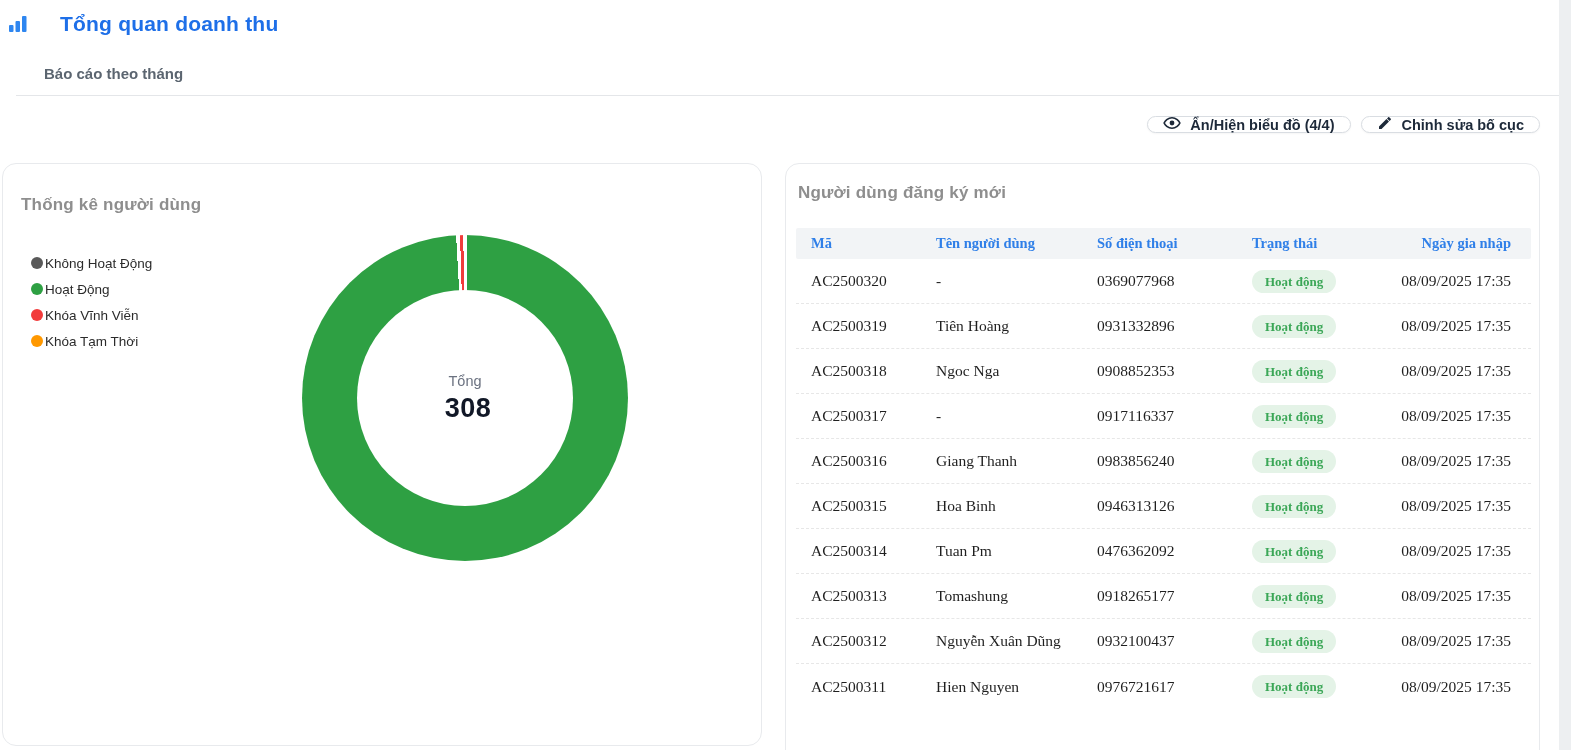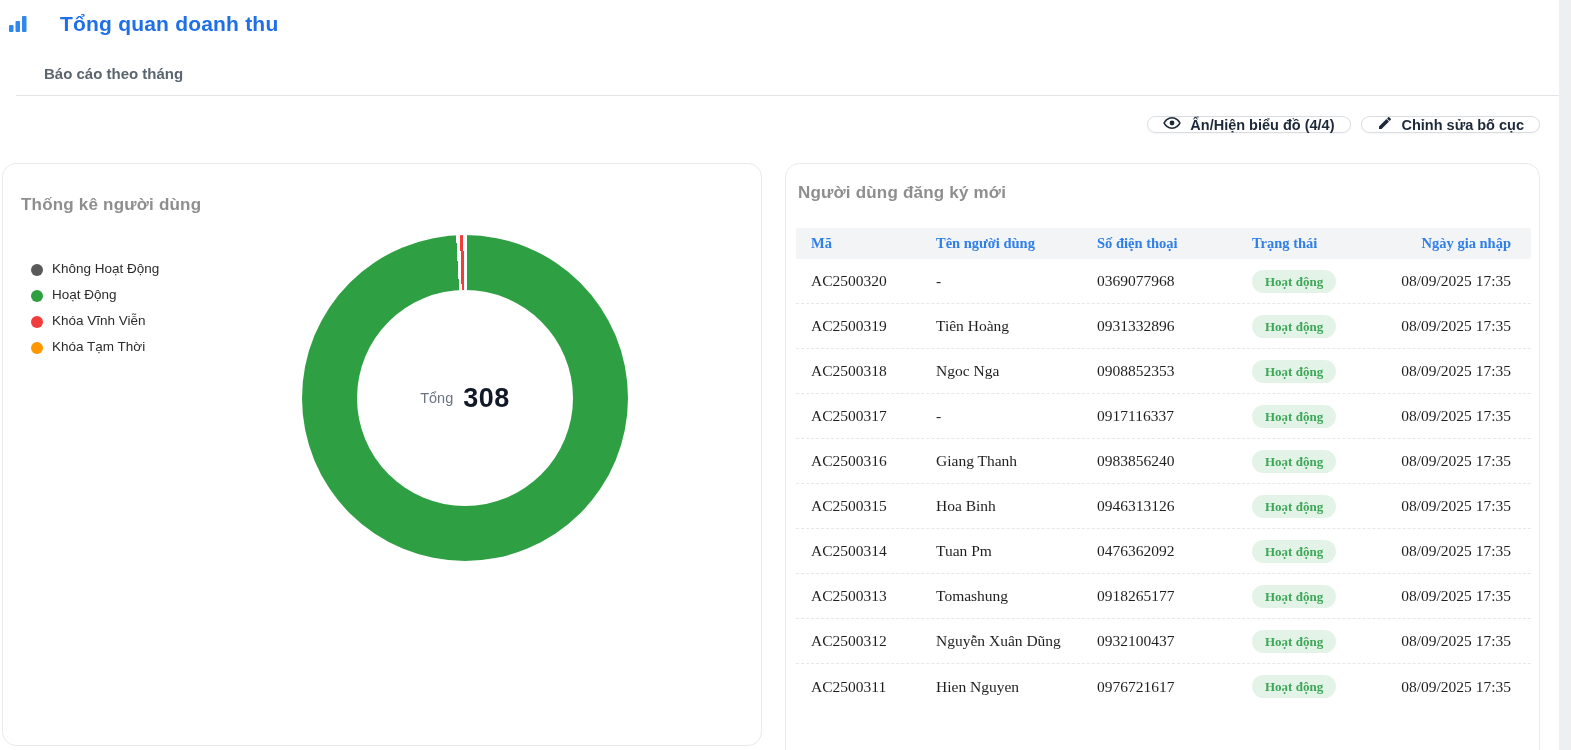--- a/index.html
+++ b/index.html
@@ -32,30 +32,30 @@
   
   .card { position:absolute; background:#fff; border:1px solid #e8eaed; border-radius:14px; }
   .card-title { font-size:17px; font-weight:bold; color:#8e8e8e; letter-spacing:.2px; }
   #stats-card { left:2px; top:163px; width:760px; height:583px; }
   #stats-card .card-title { position:absolute; left:18px; top:19px;margin-top:12px; }
   #users-card { left:785px; top:163px; width:755px; height:708px; }
   #users-card .card-title { position:absolute; left:12px; top:19px; }
 
   
   .legend { position:absolute; left:28px; top:86px; }
-  .legend-item { display:flex; align-items:flex-end; gap:9px; height:26px; cursor:pointer; }
+  .legend-item { display:flex; align-items:center; gap:2px; height:26px; cursor:pointer; }
   .legend-dot { width:12px; height:12px; border-radius:50%; flex:0 0 auto; }
   .legend-label { font-size:13.5px; color:#2b2b2b; }
 
   
   .donut-wrap { position:absolute; left:299px; top:71px; width:326px; height:326px; }
   .donut { position:absolute; inset:0; border-radius:50%; }
   .donut-hole { position:absolute; left:50%; top:50%; width:216px; height:216px;
     transform:translate(-50%,-50%); background:#fff; border-radius:50%;
-    display:flex; flex-direction:row; align-items:center; justify-content:center; gap:4px; }
+    display:flex; flex-direction:column; align-items:center; justify-content:center; gap:4px; }
   .donut-center-label { font-size:14.5px; color:#6b7280; }
   .donut-center-value { font-size:27px; font-weight:bold; color:#111827; letter-spacing:.5px;margin-left:6px; }
 
   
   .table-wrap { position:absolute; left:10px; top:64px; width:735px;font-family:Liberation Serif, serif; }
   .t-row { display:grid; grid-template-columns:125px 161px 155px 125px 169px; align-items:center; }
   .t-head { background:#f2f4f6; height:31px; border-radius:2px; }
   .t-head .t-cell { font-size:14.5px; font-weight:bold; color:#2f7fe8; }
   .t-cell { padding-left:15px; }
   .t-cell.date { text-align:right; padding-right:20px; padding-left:0; }

